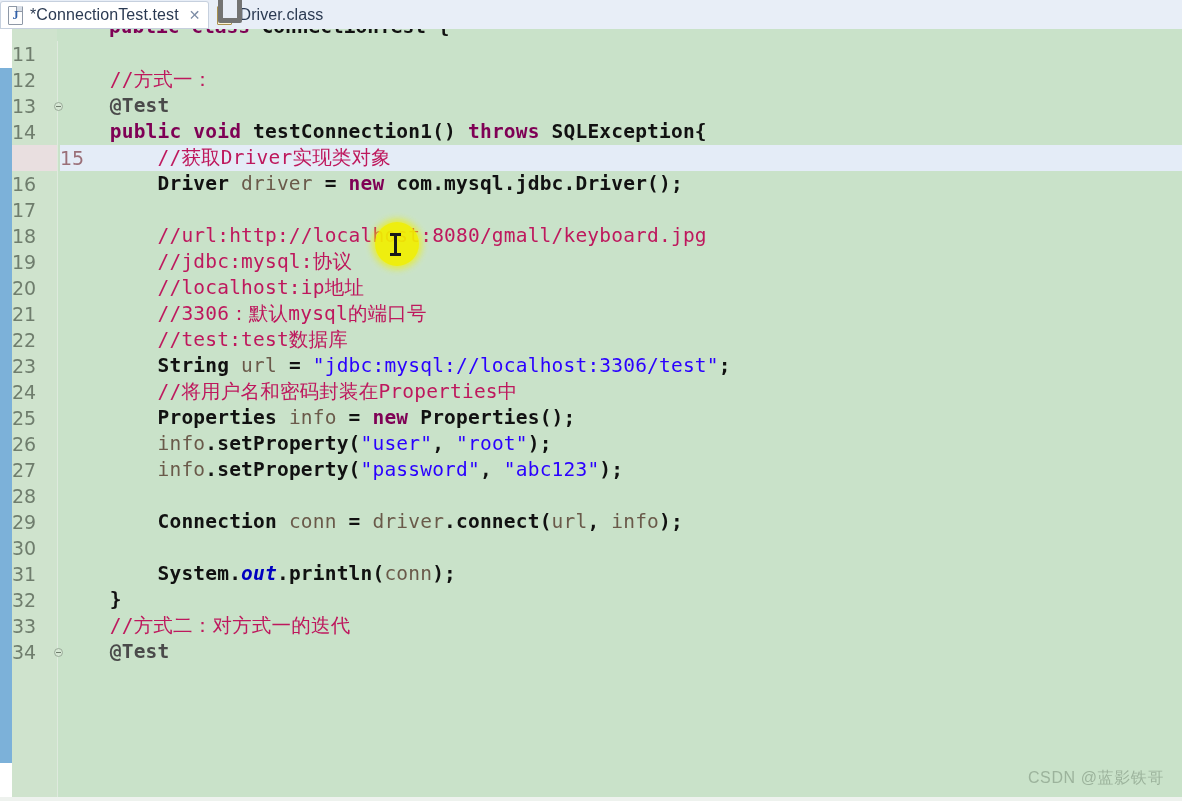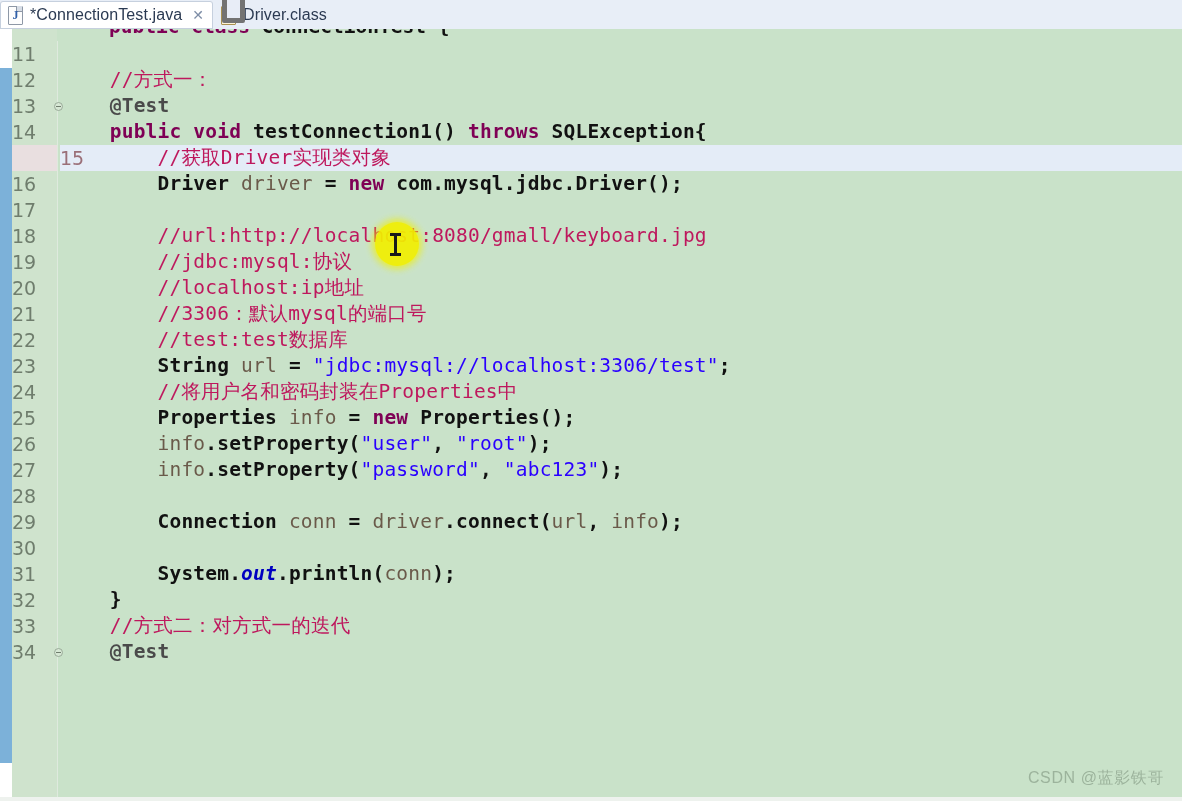--- a/index.html
+++ b/index.html
@@ -177,21 +177,21 @@
 <body>
 
 <div class="tabbar">
 
   <div class="tab active">
     <span class="ficon">
       <span class="page"></span>
         <span class="fold"></span>
       <span class="jchar">J</span>
     </span>
-    <span class="tab-label">*ConnectionTest.java</span>
+    <span class="tab-label">*ConnectionTest.test</span>
     <span class="tab-close">✕</span>
   </div>
 
   <div class="tab">
     <span class="ficon classfile">
       <span class="page"></span>
         <span class="fold"></span>
       <span class="bits">010</span>
     </span>
     <span class="tab-label">Driver.class</span>

